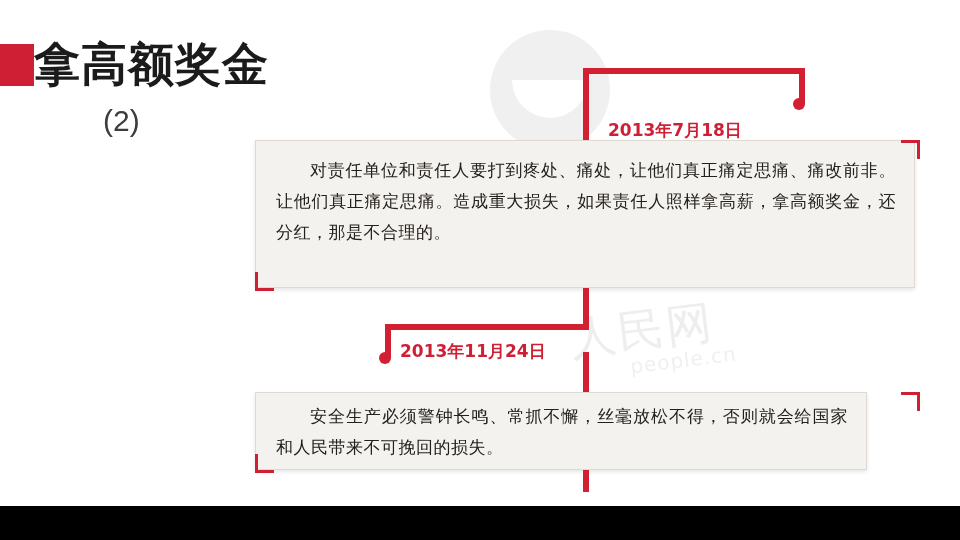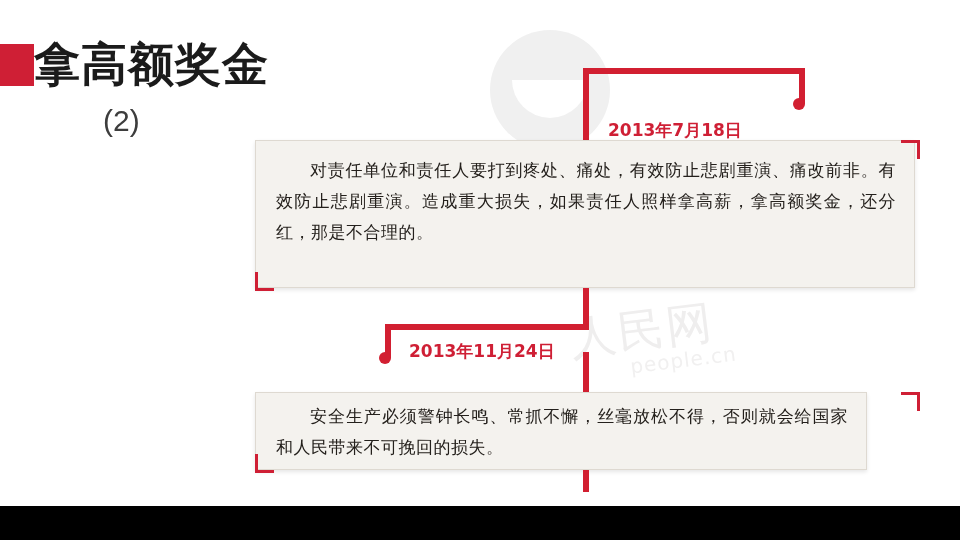--- a/index.html
+++ b/index.html
@@ -180,21 +180,21 @@
   
   .date-bubble {
     position: absolute;
     color: #cf1f35;
     font-weight: bold;
     font-size: 17px;
     font-family: "DejaVu Sans", "Liberation Sans", sans-serif;
     white-space: nowrap;
   }
   .date-1 { left: 608px; top: 84px; margin-top: 35px; }
-  .date-2 { left: 409px; top: 340px; text-align: center; }
+  .date-2 { left: 400px; top: 340px; text-align: center; }
 
   
   .box {
     position: absolute;
     background: #f4f2ee;
     border: 1px solid #ded9d1;
     box-shadow: 0 2px 4px rgba(0,0,0,0.10);
     box-sizing: border-box;
   }
   .box-1 {
@@ -271,21 +271,21 @@
   <div class="title-main">拿高额奖金</div>
   <div class="title-sub">(2)</div>
 
   <div class="conn conn-1-h"></div>
   <div class="conn conn-1-right"></div>
   <div class="conn conn-1-left"></div>
   <div class="conn conn-1-cap"></div>
   <div class="date-bubble date-1">2013年7月18日</div>
 
   <div class="box box-1">
-    <div class="box-text">对责任单位和责任人要打到疼处、痛处，有效防止悲剧重演、痛改前非。有效防止悲剧重演。造成重大损失，如果责任人照样拿高薪，拿高额奖金，还分红，那是不合理的。</div>
+    <div class="box-text">对责任单位和责任人要打到疼处、痛处，让他们真正痛定思痛、痛改前非。让他们真正痛定思痛。造成重大损失，如果责任人照样拿高薪，拿高额奖金，还分红，那是不合理的。</div>
   </div>
   <div class="bracket tr b1-tr"></div>
   <div class="bracket bl b1-bl"></div>
 
   <div class="conn conn-2-v1"></div>
   <div class="conn conn-2-h"></div>
   <div class="conn conn-2-left"></div>
   <div class="conn conn-2-cap"></div>
   <div class="conn conn-2-v2"></div>
   <div class="date-bubble date-2">2013年11月24日</div>

